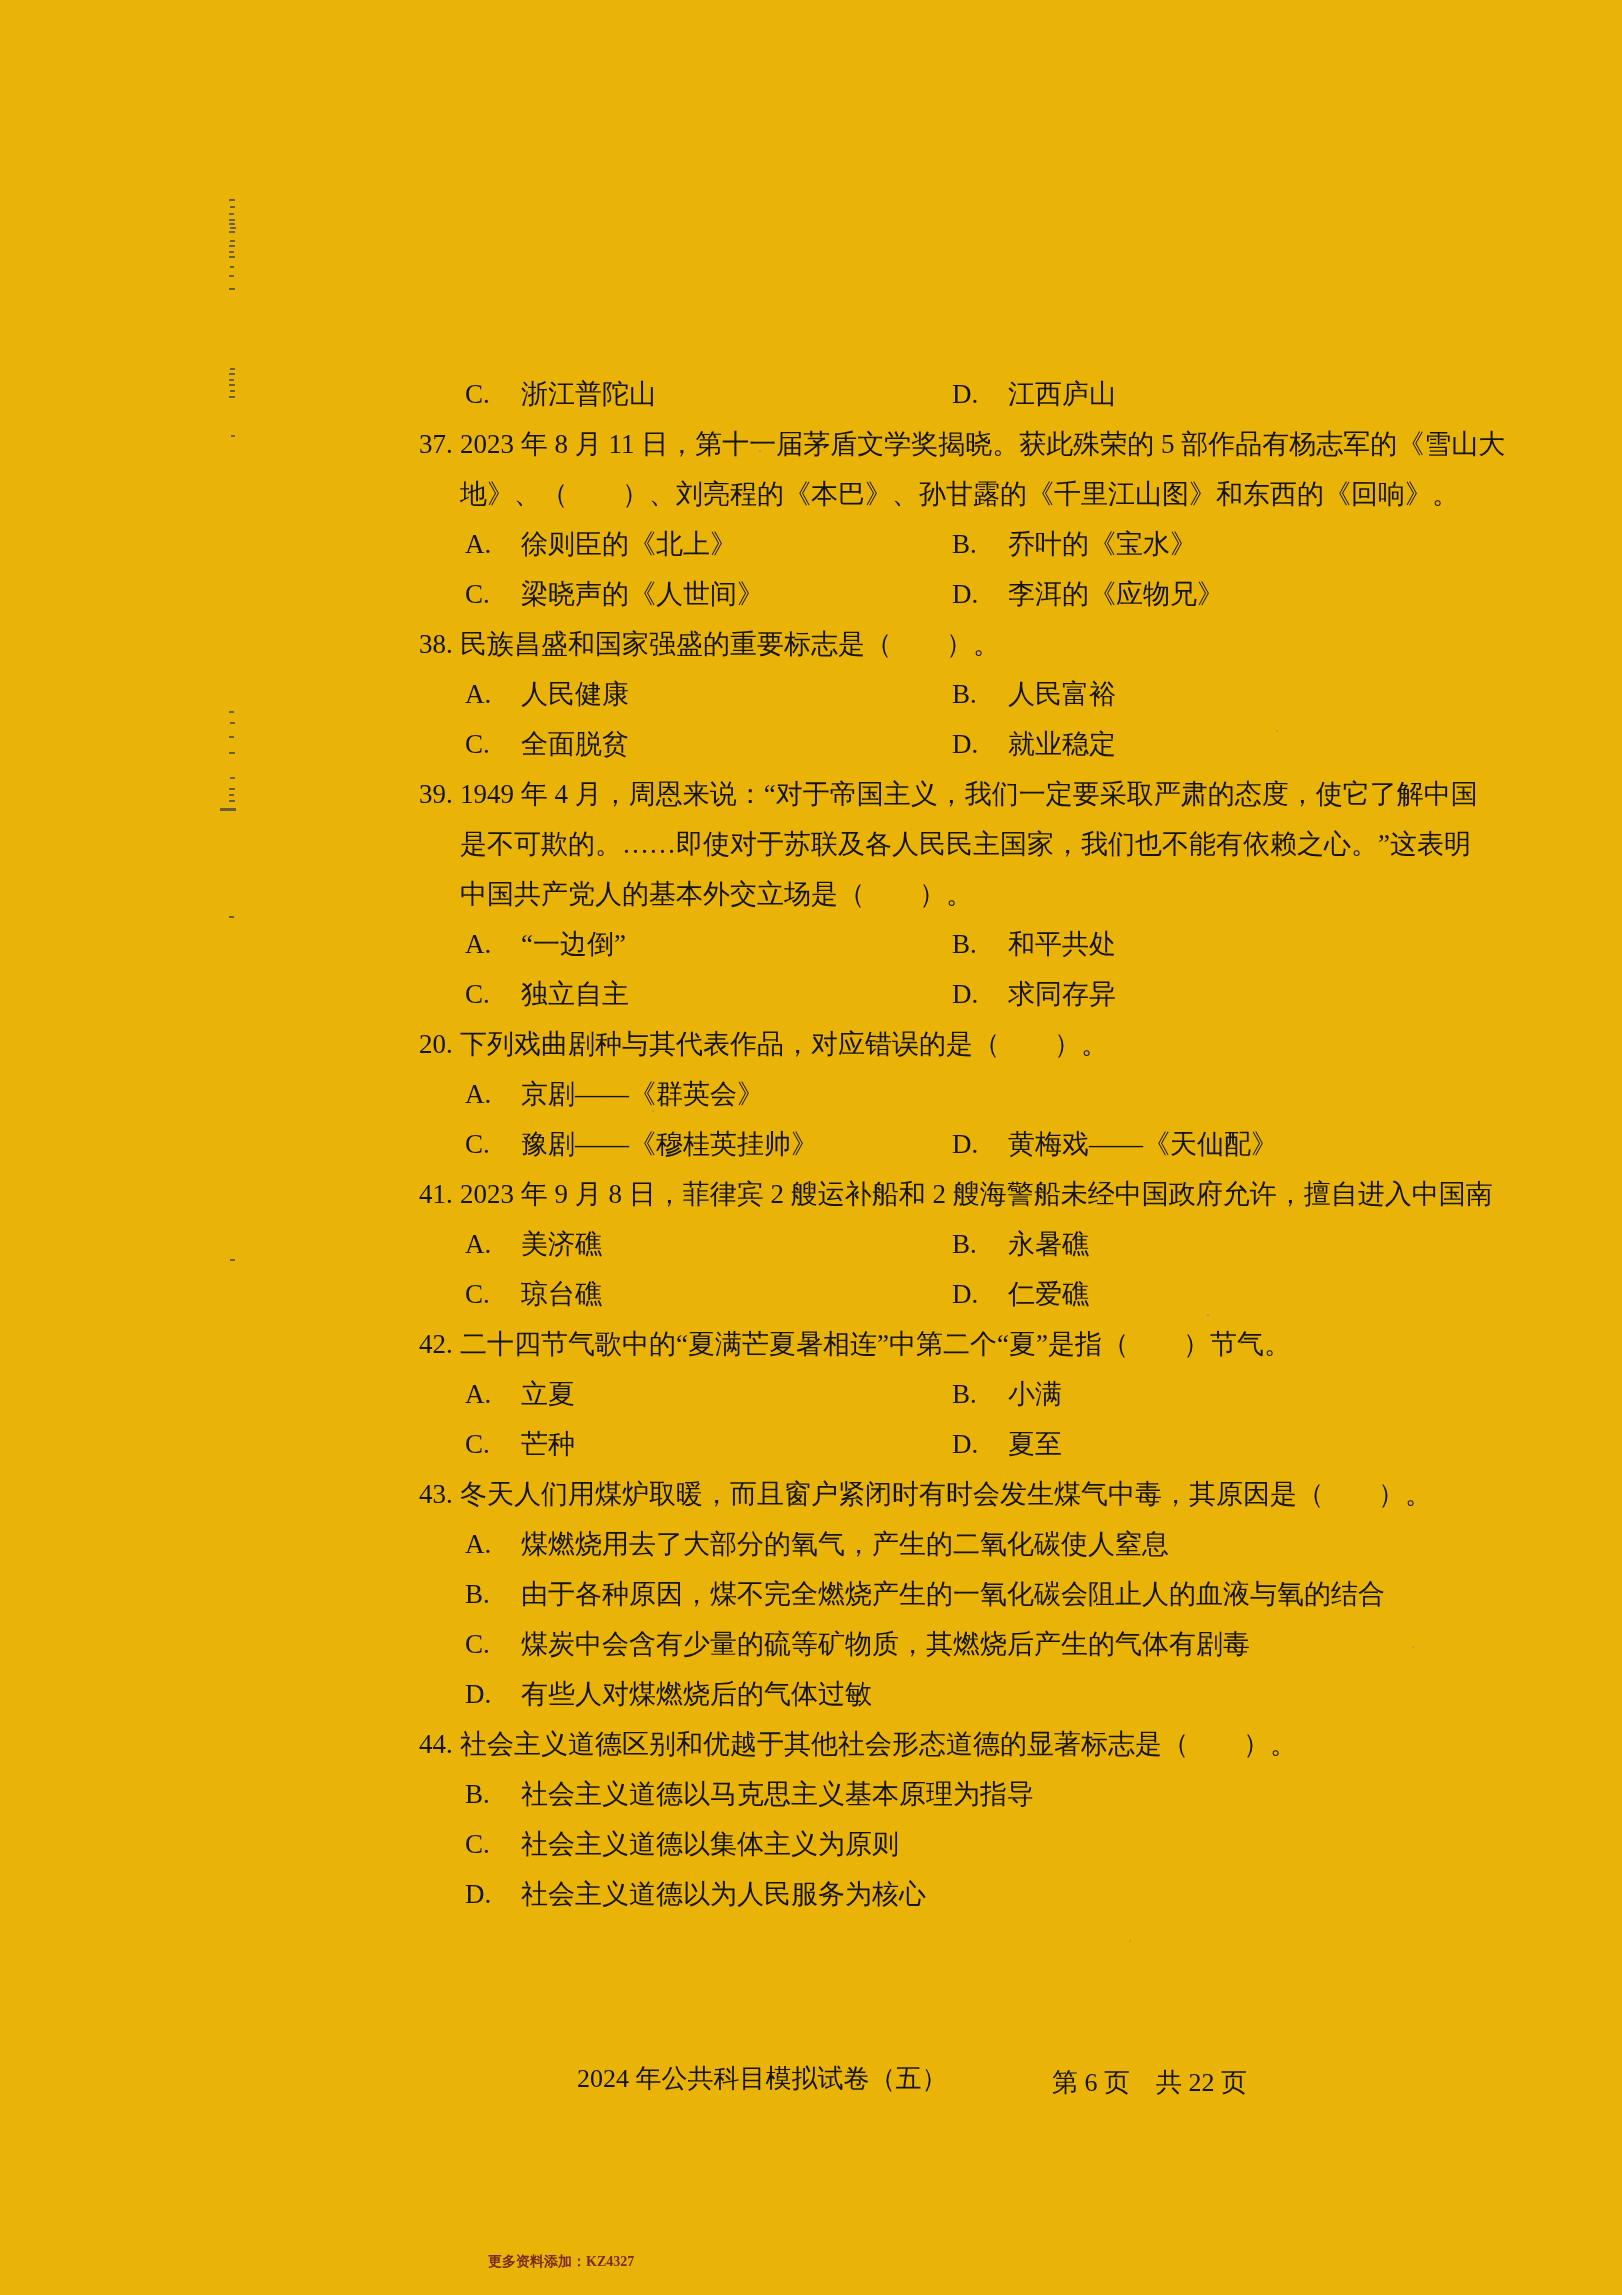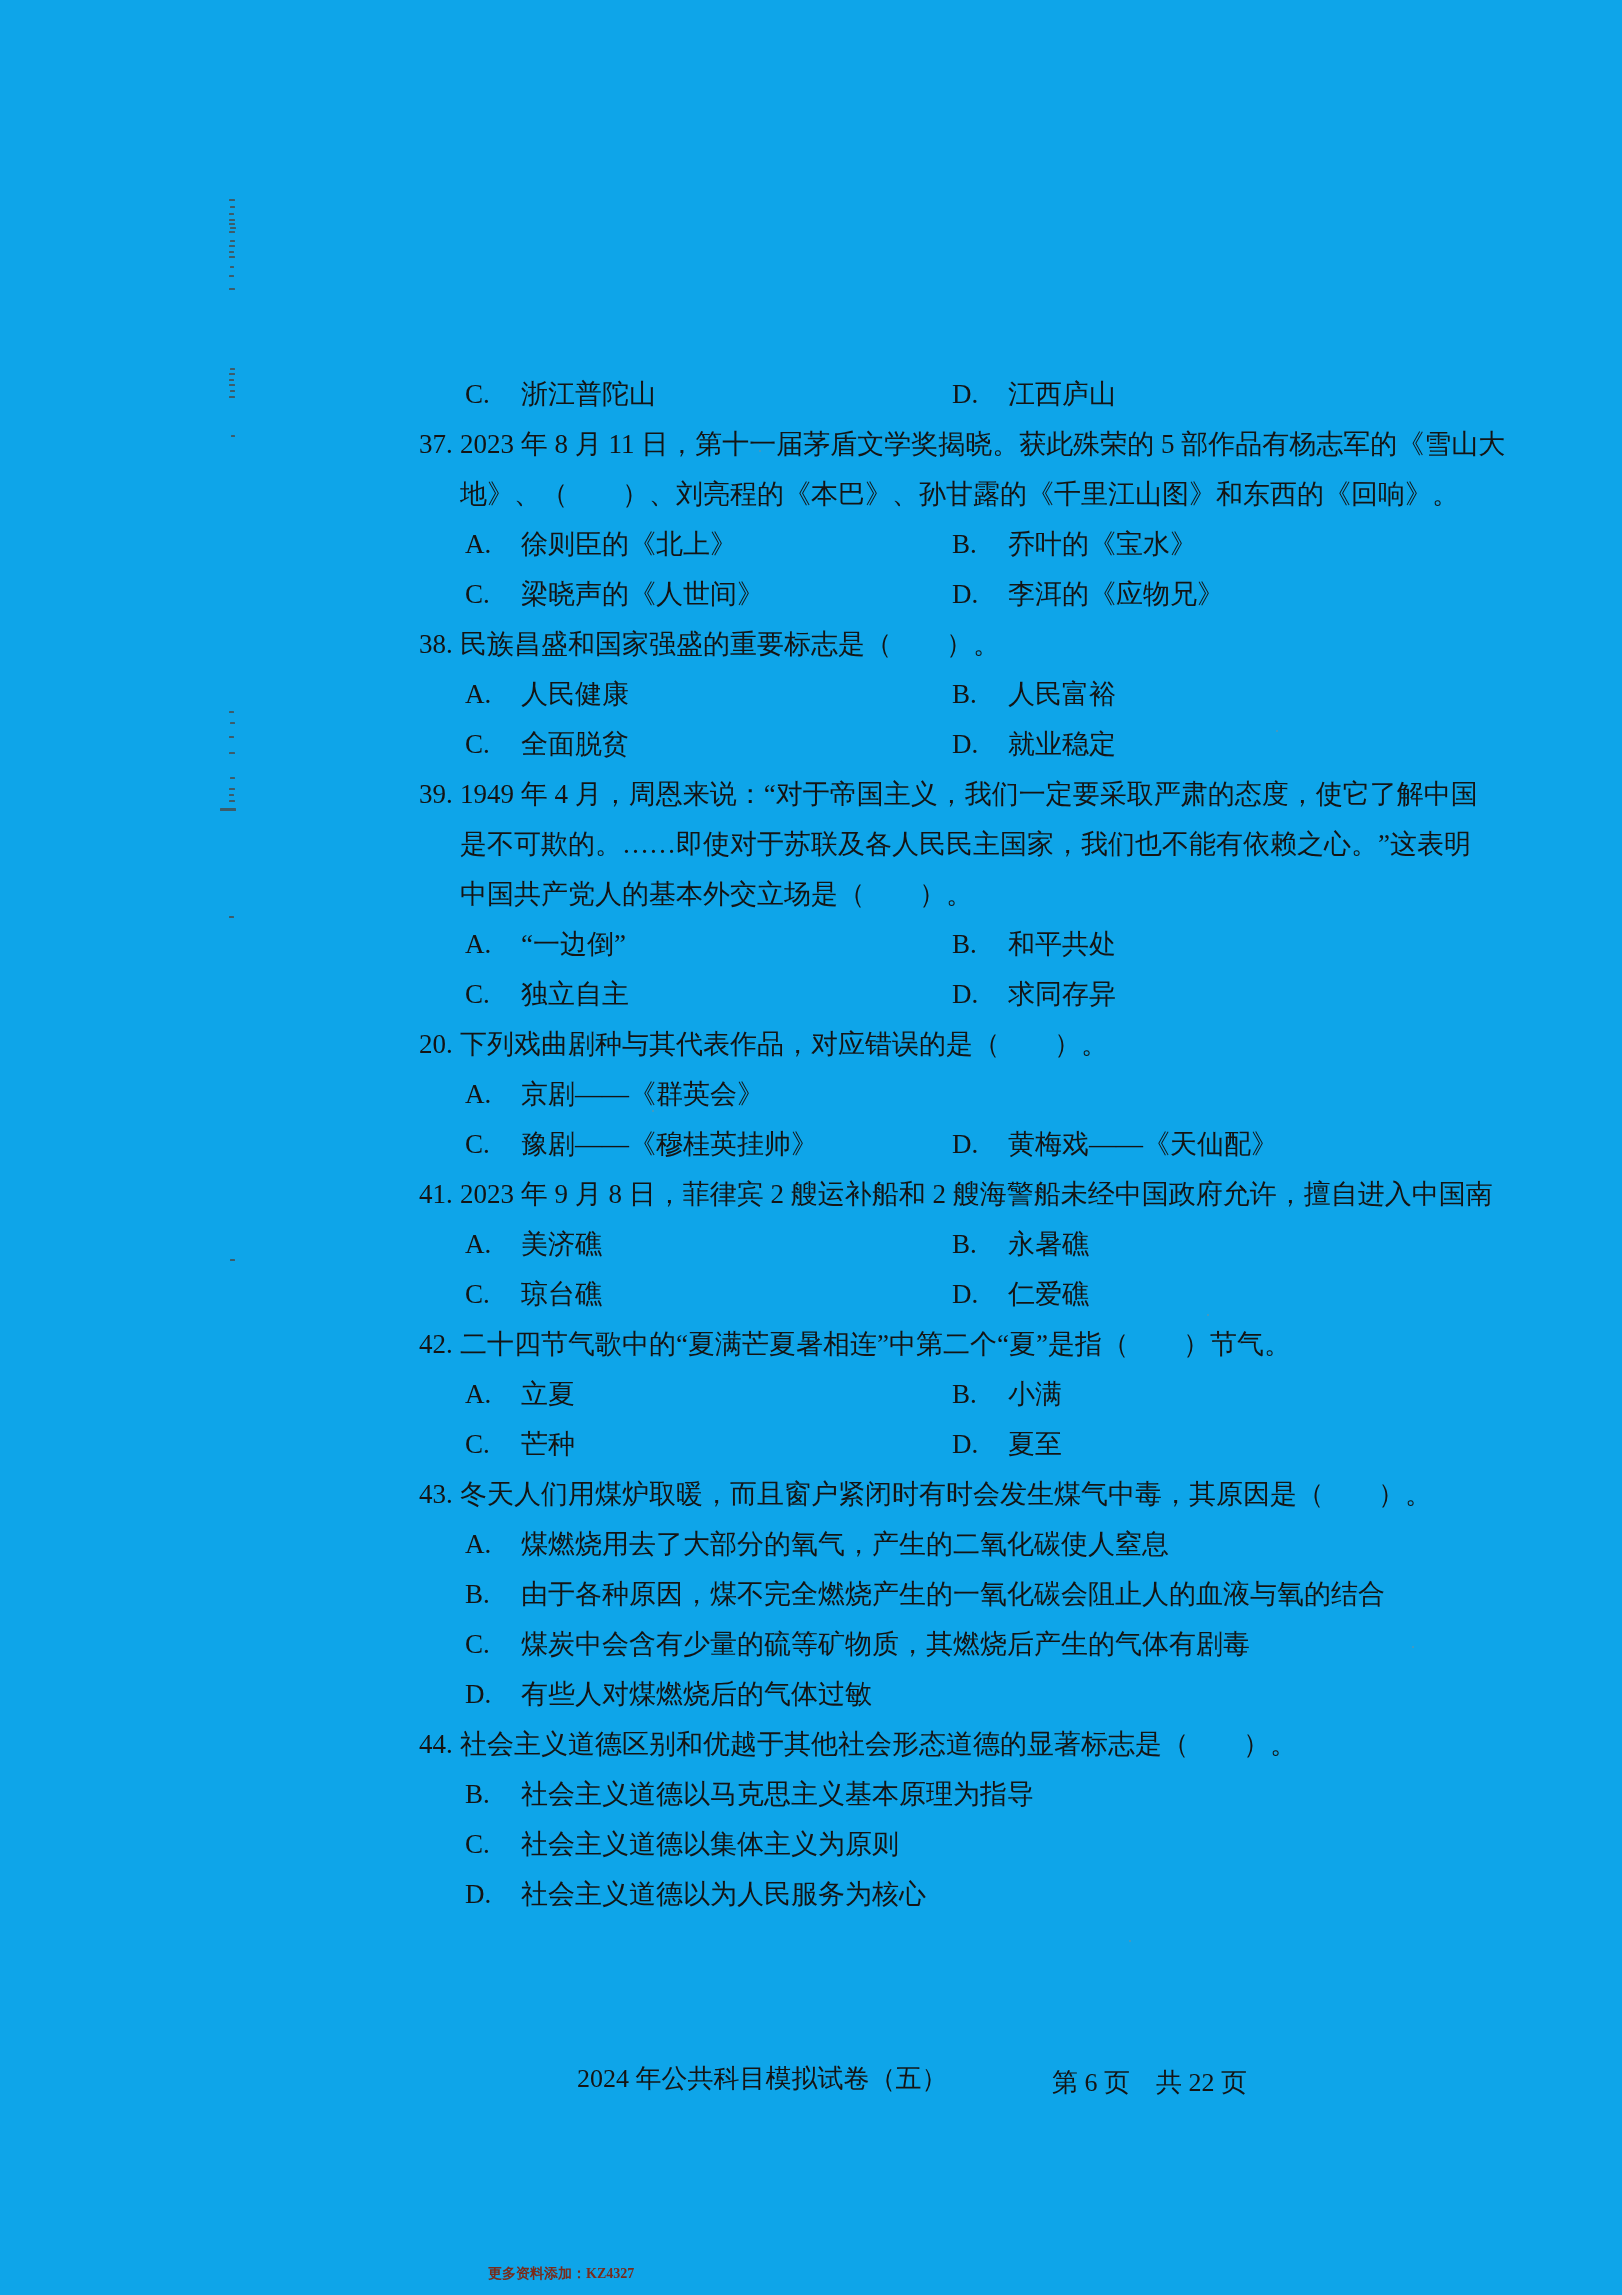--- a/index.html
+++ b/index.html
@@ -1,19 +1,19 @@
 <!DOCTYPE html>
 <html style="font-size:7.8px"><head>
 <meta charset="utf-8">
 <style>
   html,body{margin:0;padding:0;background:#e8e8e8;}
   .page{
     position:relative;
     width:1623px;height:2295px;
-    background:#0ea5e9;
+    background:#eab308;
     overflow:hidden;
     font-family:"Liberation Serif","DejaVu Serif",serif;
     color:#141414;
   }
   .content{position:absolute;top:369px;left:0;width:1623px;}
   .line{
     position:relative;
     height:50px;
     line-height:50px;
     font-size:27px;
@@ -204,16 +204,16 @@
       <span><span class="letter">D.</span><span>社会主义道德以为人民服务为核心</span></span>
     </div>
 
   </div>
 
   <div class="footer">
     <span class="footer-title">2024 年公共科目模拟试卷（五）</span>
     <span class="footer-page">第 6 页　共 22 页</span>
   </div>
 
-  <div class="watermark" style="color: rgb(122, 43, 26); margin-top: 12px;">更多资料添加：KZ4327</div>
+  <div class="watermark" style="color: rgb(122, 43, 26);">更多资料添加：KZ4327</div>
 
 </div>
 
 
 </body></html>

